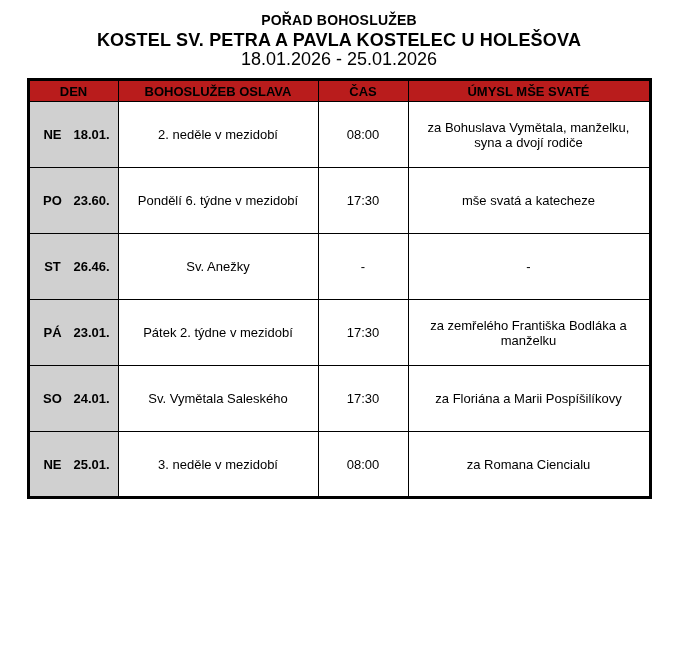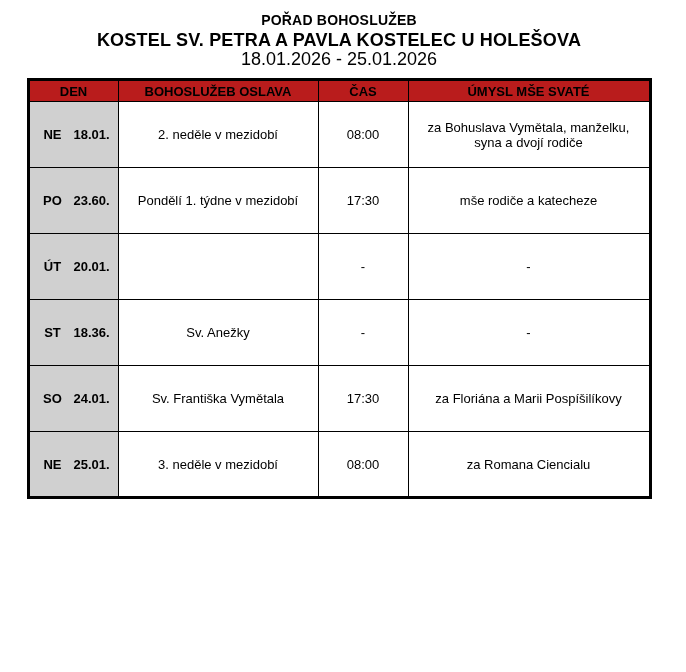--- a/index.html
+++ b/index.html
@@ -109,50 +109,50 @@
       </td>
       <td class="col-oslava">2. neděle v mezidobí</td>
       <td class="col-cas">08:00</td>
       <td class="col-umysl">za Bohuslava Vymětala, manželku, syna a dvojí rodiče</td>
     </tr>
 
     <tr>
       <td class="col-den">
         <span class="day">PO</span><span class="date">23.60.</span>
       </td>
-      <td class="col-oslava">Pondělí 1. týdne v mezidobí</td>
+      <td class="col-oslava">Pondělí 6. týdne v mezidobí</td>
       <td class="col-cas">17:30</td>
-      <td class="col-umysl">mše rodiče a katecheze</td>
+      <td class="col-umysl">mše svatá a katecheze</td>
     </tr>
+
 
     <tr>
       <td class="col-den">
-        <span class="day">ÚT</span><span class="date">20.01.</span>
-      </td>
-      <td class="col-oslava"></td>
-      <td class="col-cas">-</td>
-      <td class="col-umysl">-</td>
-    </tr>
-
-    <tr>
-      <td class="col-den">
-        <span class="day">ST</span><span class="date">18.36.</span>
+        <span class="day">ST</span><span class="date">26.46.</span>
       </td>
       <td class="col-oslava">Sv. Anežky</td>
       <td class="col-cas">-</td>
       <td class="col-umysl">-</td>
     </tr>
 
 
+    <tr>
+      <td class="col-den">
+        <span class="day">PÁ</span><span class="date">23.01.</span>
+      </td>
+      <td class="col-oslava">Pátek 2. týdne v mezidobí</td>
+      <td class="col-cas">17:30</td>
+      <td class="col-umysl">za zemřelého Františka Bodláka a manželku</td>
+    </tr>
 
     <tr>
       <td class="col-den">
         <span class="day">SO</span><span class="date">24.01.</span>
       </td>
-      <td class="col-oslava">Sv. Františka Vymětala</td>
+      <td class="col-oslava">Sv. Vymětala Saleského</td>
       <td class="col-cas">17:30</td>
       <td class="col-umysl">za Floriána a Marii Pospíšilíkovy</td>
     </tr>
 
     <tr>
       <td class="col-den">
         <span class="day">NE</span><span class="date">25.01.</span>
       </td>
       <td class="col-oslava">3. neděle v mezidobí</td>
       <td class="col-cas">08:00</td>

